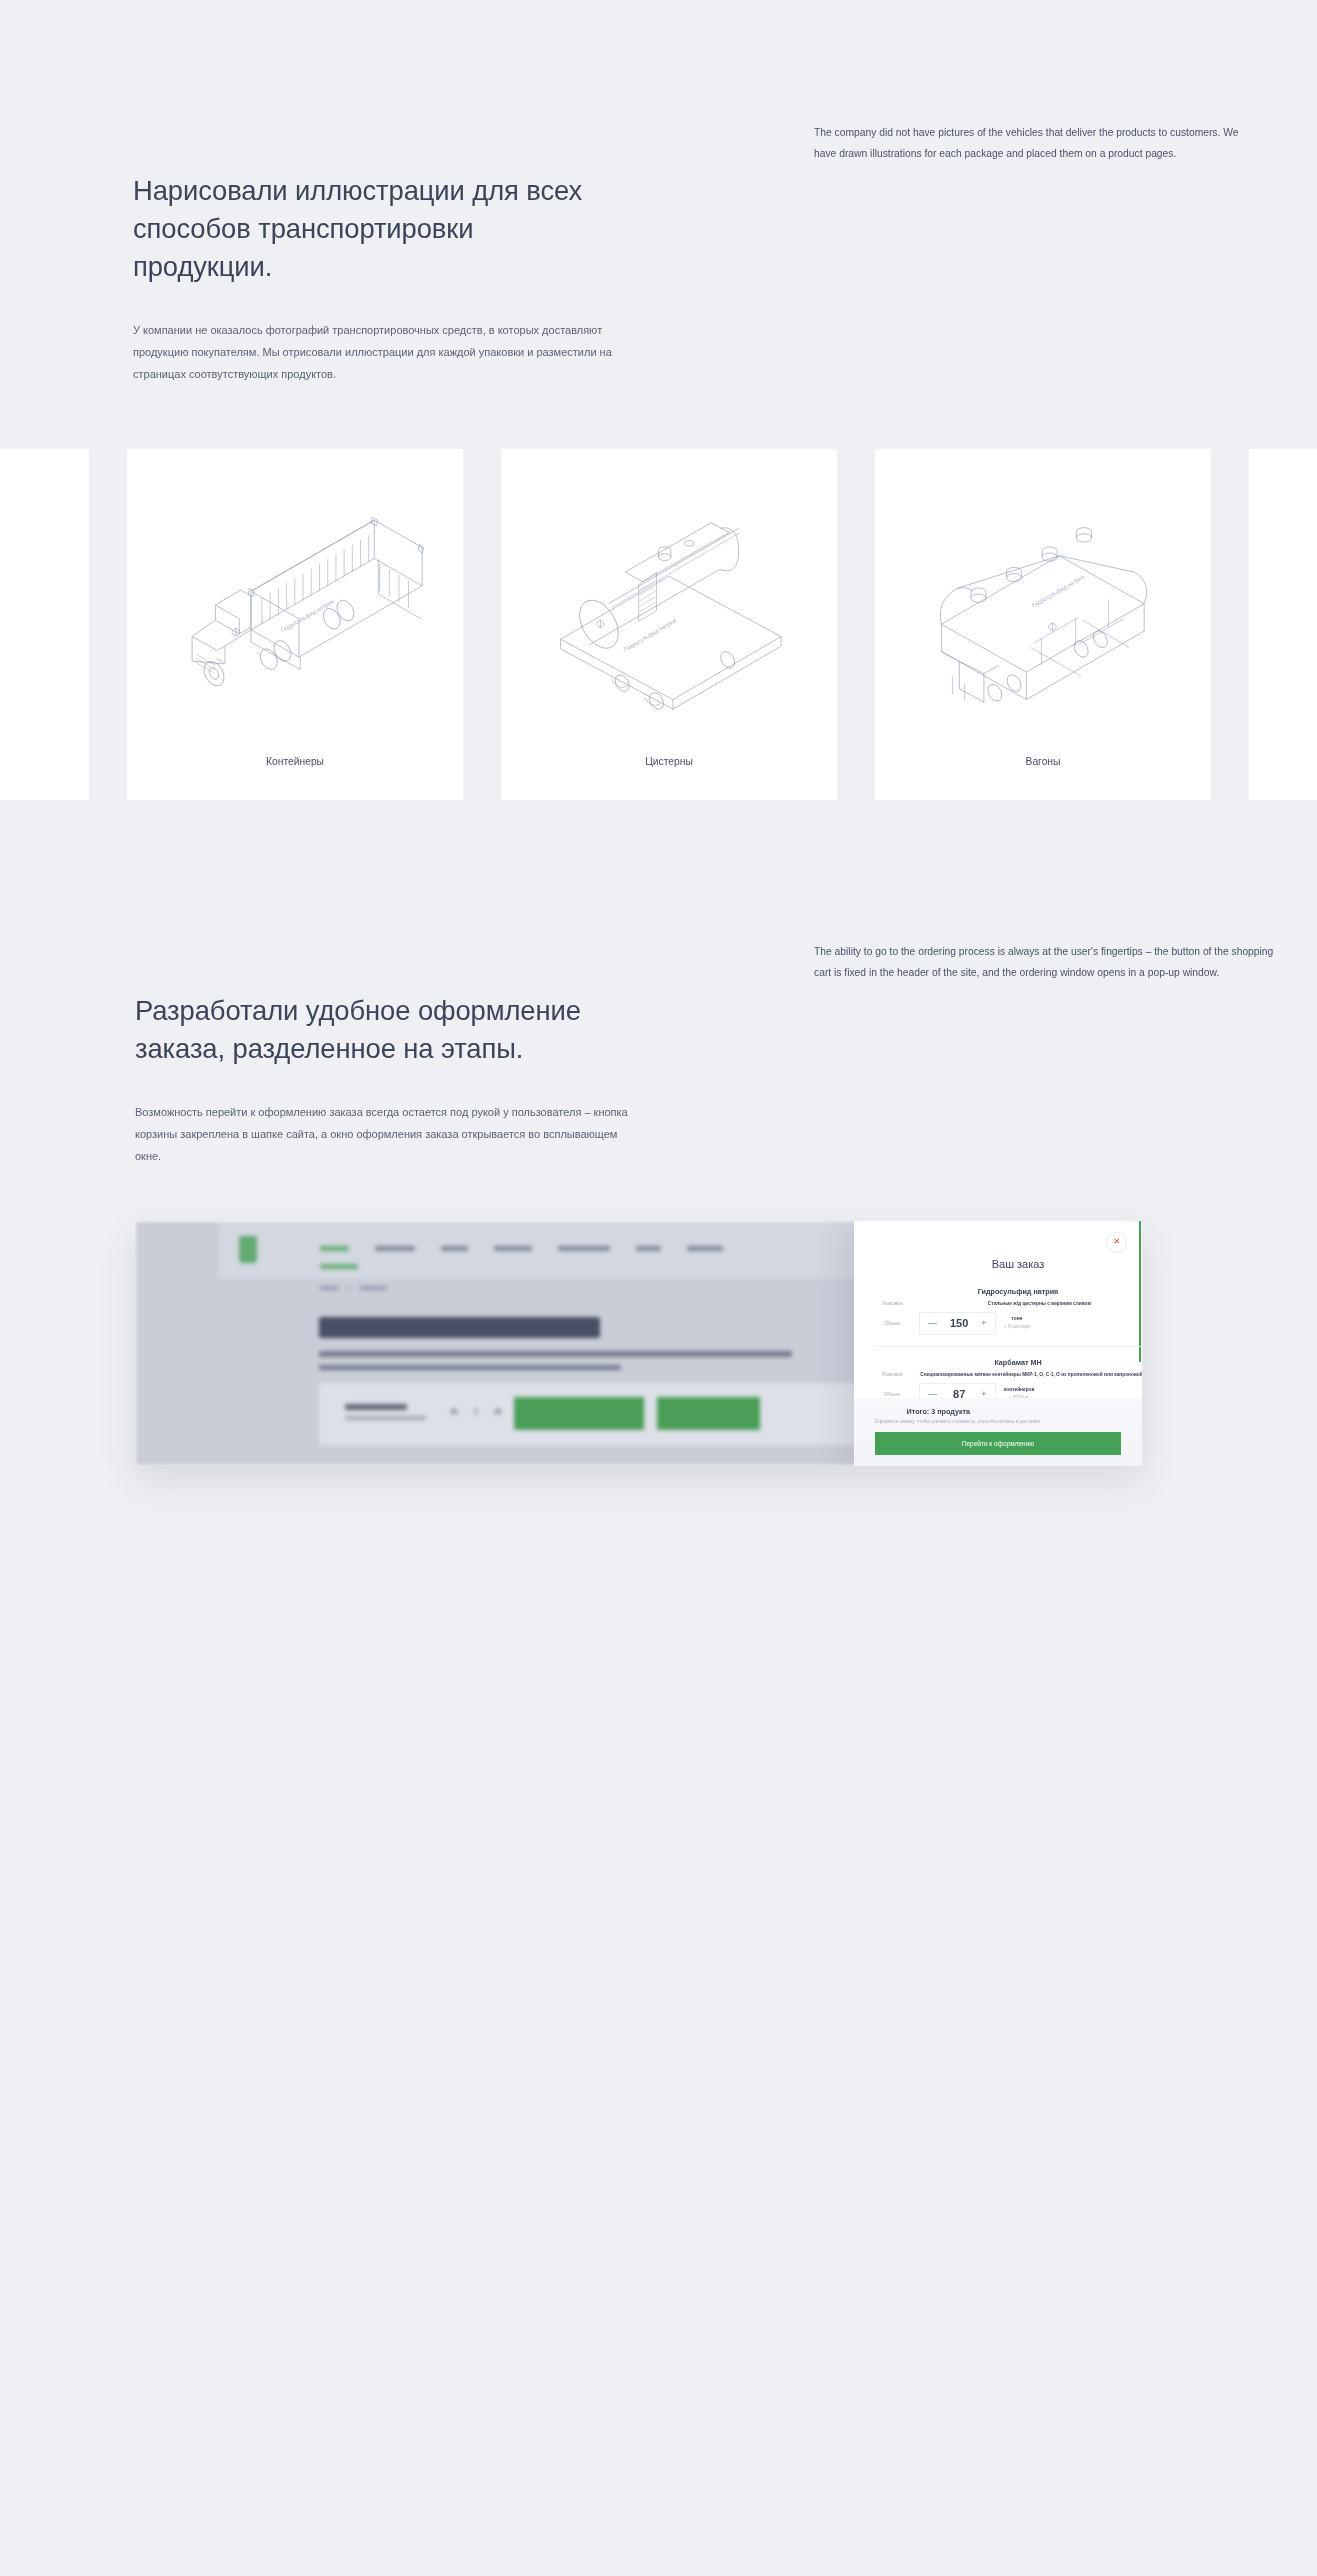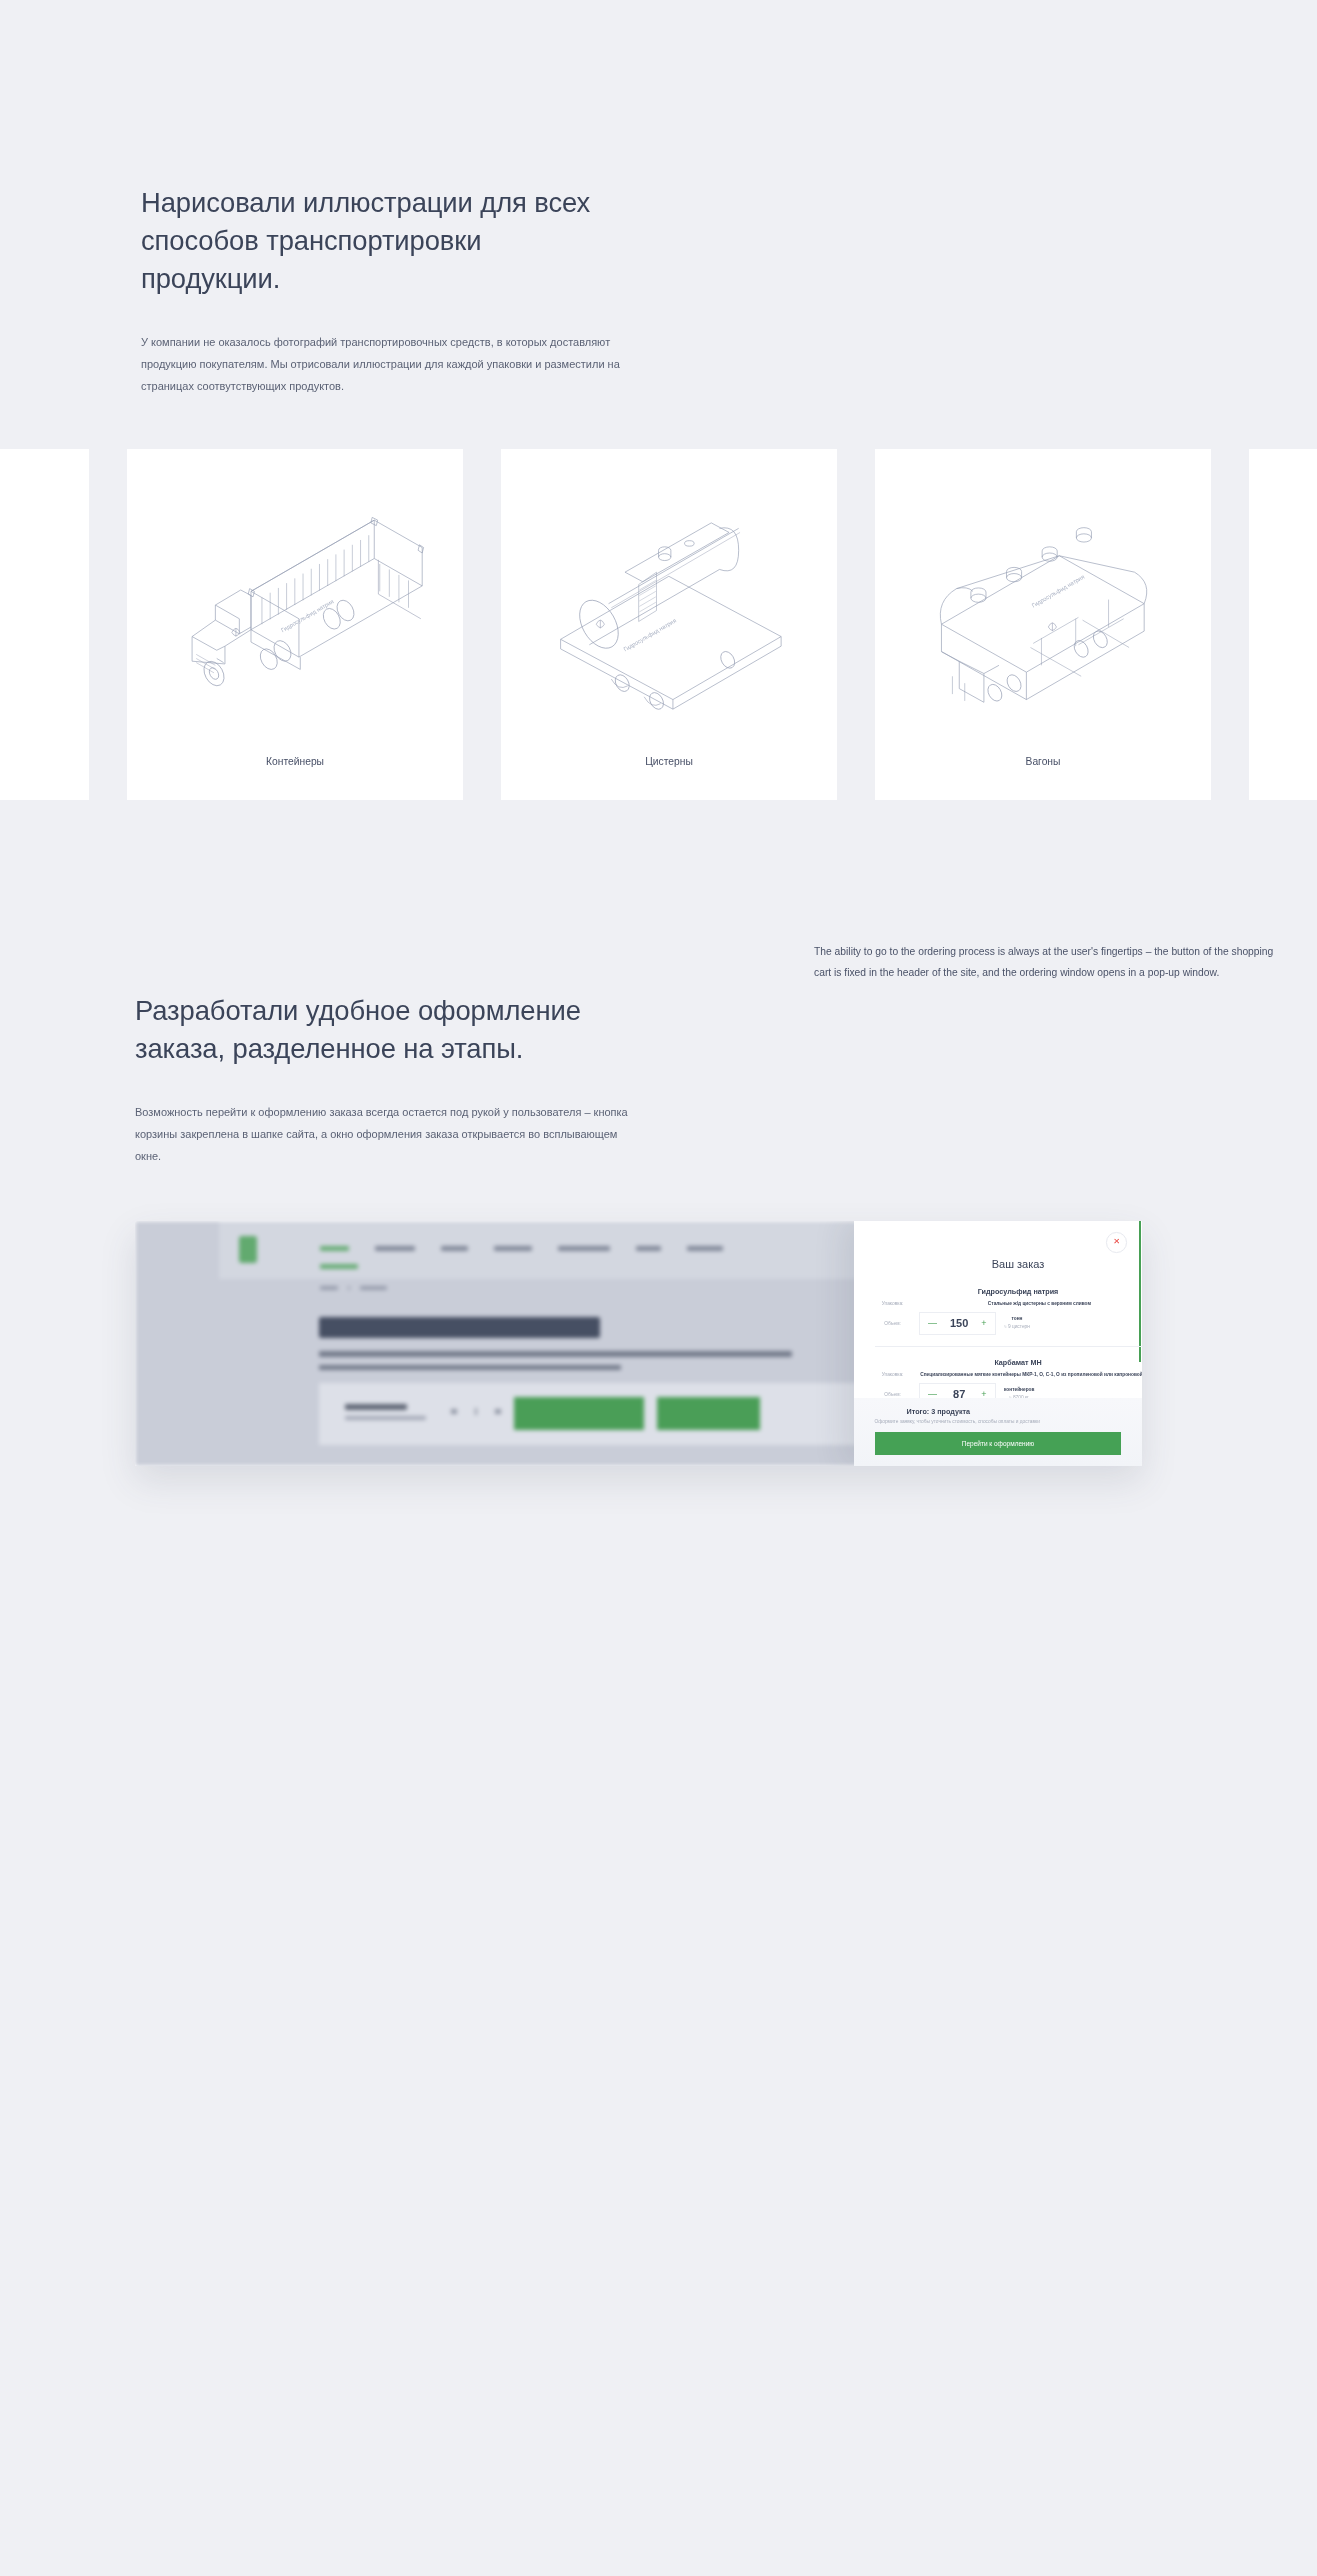--- a/index.html
+++ b/index.html
@@ -28,21 +28,21 @@
   }
   .p-en {
     font-size: 10.3px;
     line-height: 2.05;
     color: #4a5268;
     font-weight: 400;
   }
 
   
   #sec-illu { position: absolute; left: 0; top: 0; width: 1318px; height: 882px; }
-  #illu-head { position: absolute; left: 141px; top: 172px; width: 480px; margin-top: 12px; }
+  #illu-head { position: absolute; left: 133px; top: 172px; width: 480px; }
   #illu-head .h2 { width: 480px; }
   #illu-head .p-ru { margin-top: 34px; }
   #illu-en { position: absolute; left: 814px; top: 122px; width: 439px; }
 
   .card-rail {
     position: absolute; left: 0; top: 449px;
     width: 1318px; height: 351px;
     display: flex; align-items: flex-start;
     gap: 38px; padding-left: 0;
   }
@@ -157,20 +157,23 @@
 </head>
 <body>
 
 <section id="sec-illu">
 
   <div id="illu-head">
     <h2 class="h2">Нарисовали иллюстрации для всех способов транспортировки продукции.</h2>
     <p class="p-ru">У компании не оказалось фотографий транспортировочных средств, в которых доставляют продукцию покупателям. Мы отрисовали иллюстрации для каждой упаковки и разместили на страницах соотвутствующих продуктов.</p>
   </div>
 
+  <div id="illu-en">
+    <p class="p-en">The company did not have pictures of the vehicles that deliver the products to customers. We have drawn illustrations for each package and placed them on a product pages.</p>
+  </div>
 
   <div class="card-rail">
 
     <div class="ill-card partial" style="margin-left:-247px;width:336px;">
       <div class="art">
         <svg width="206" height="206" viewBox="0 0 300 300" fill="none" stroke="#99a1b5" stroke-width="1.1">
           <path d="M95 70 q-18 8 -20 26 l-8 130 q-1 18 16 24 l60 22 q12 4 24 -2 l52 -26 q14 -7 13 -22 l-10 -128 q-2 -16 -18 -22 l-50 -16 q-12 -4 -24 0 z"></path>
           <path d="M95 70 q30 14 58 6 l52 -14"></path>
           <path d="M153 76 l4 180"></path>
           <path d="M205 62 q16 6 18 18 q2 12 -12 14 q-12 2 -14 -10"></path>

